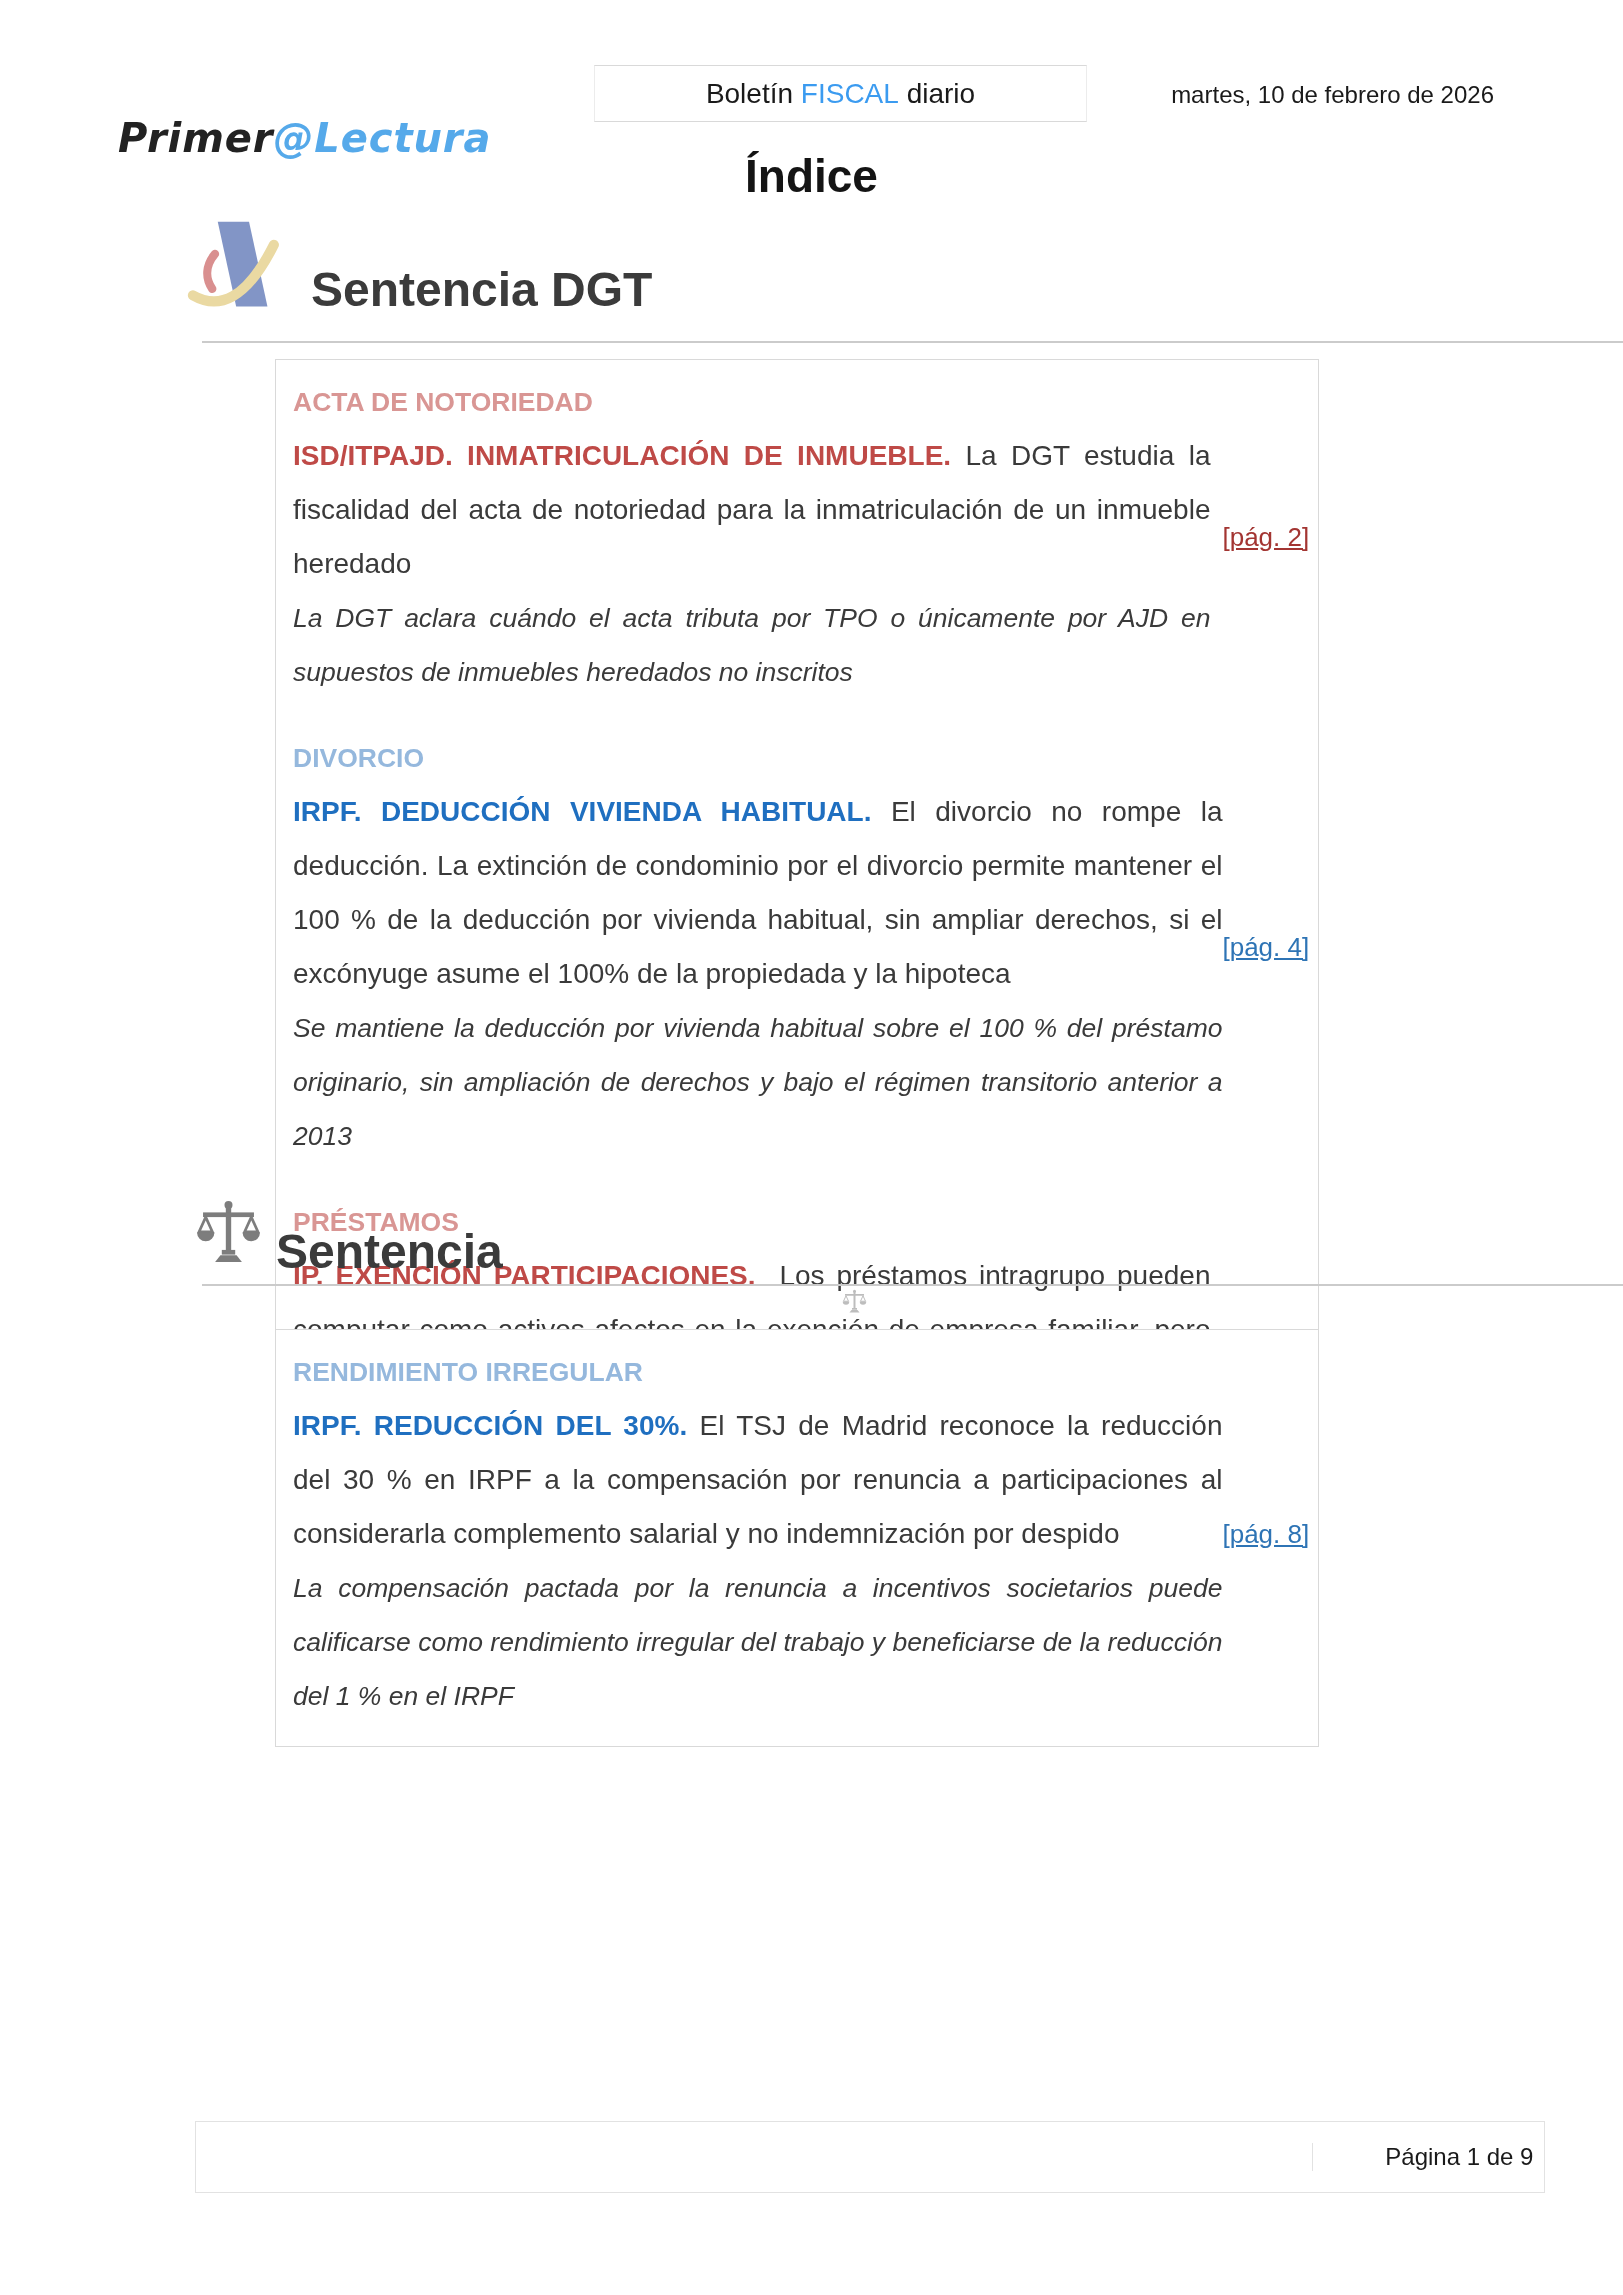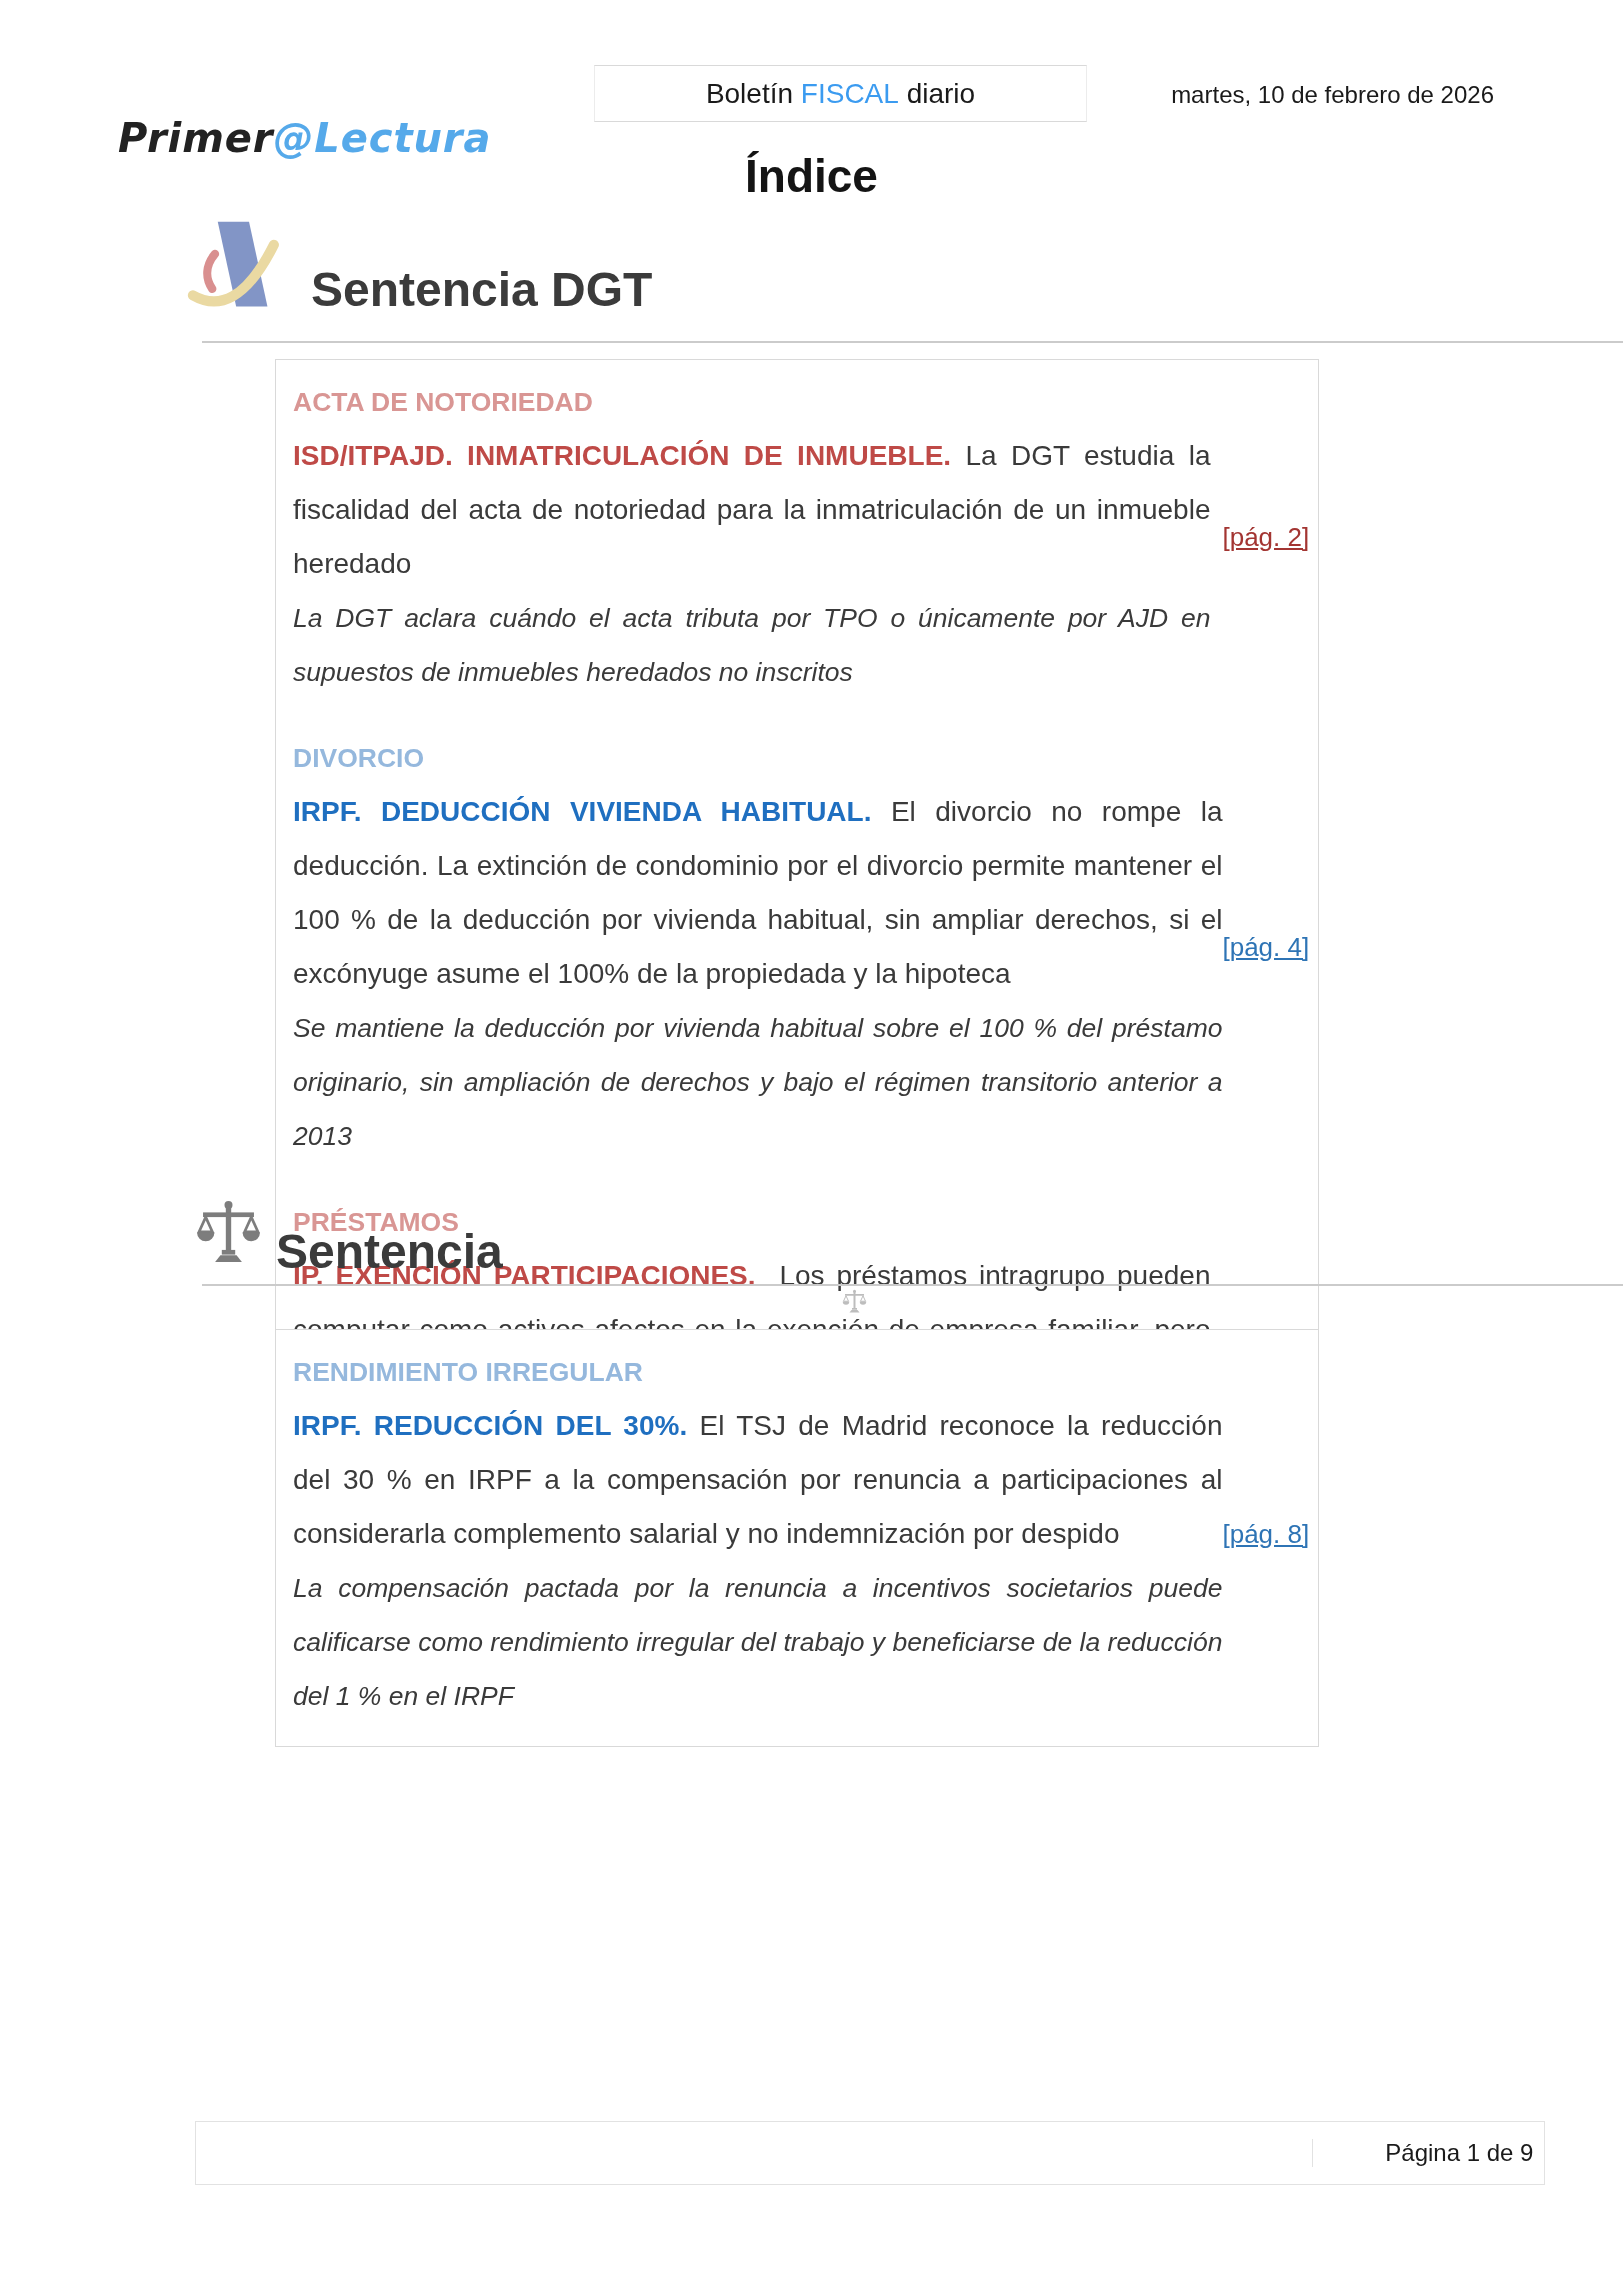--- a/index.html
+++ b/index.html
@@ -112,21 +112,21 @@
   .entry[data-theme="red"]  .entry-category { color: #d99694; }
   .entry[data-theme="red"]  .entry-title    { color: #bf4a47; }
   .entry[data-theme="red"]  .entry-page a   { color: #a33532; margin-left: 12px; }
   .entry[data-theme="blue"] .entry-category { color: #95b8dd; }
   .entry[data-theme="blue"] .entry-title    { color: #1f6fc0; }
   .entry[data-theme="blue"] .entry-page a   { color: #2e74b5; }
 
   
   .footer-bar {
     position: absolute; left: 195px; top: 2121px;
-    width: 1350px; height: 64px;
+    width: 1350px; height: 72px;
     border: 0.9px solid #e2e2e2;
     display: flex;
     align-items: center;
   }
   .footer-cell-left { flex: 1; }
   .footer-cell-right {
     width: 232px; border-left: 0.9px solid #e2e2e2;
     display: flex; align-items: center; justify-content: flex-end;
     padding-right: 10.6px;
     font-size: 24px; color: #1a1a1a;

